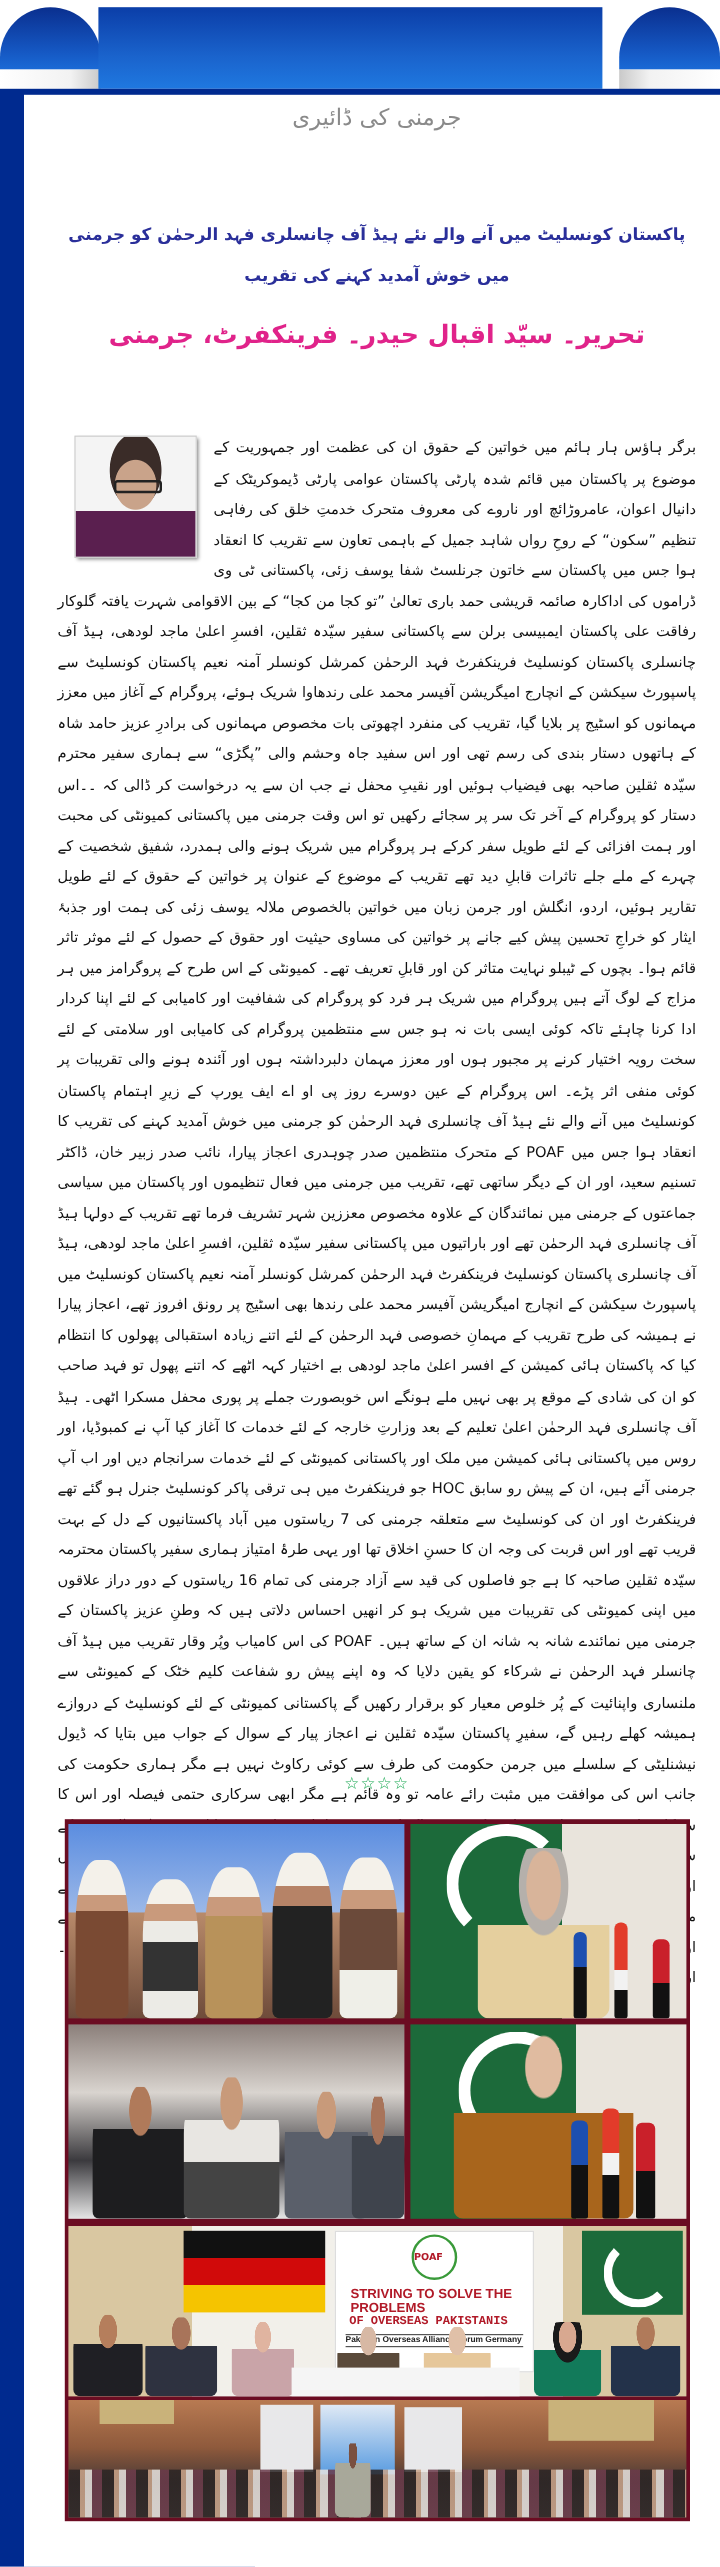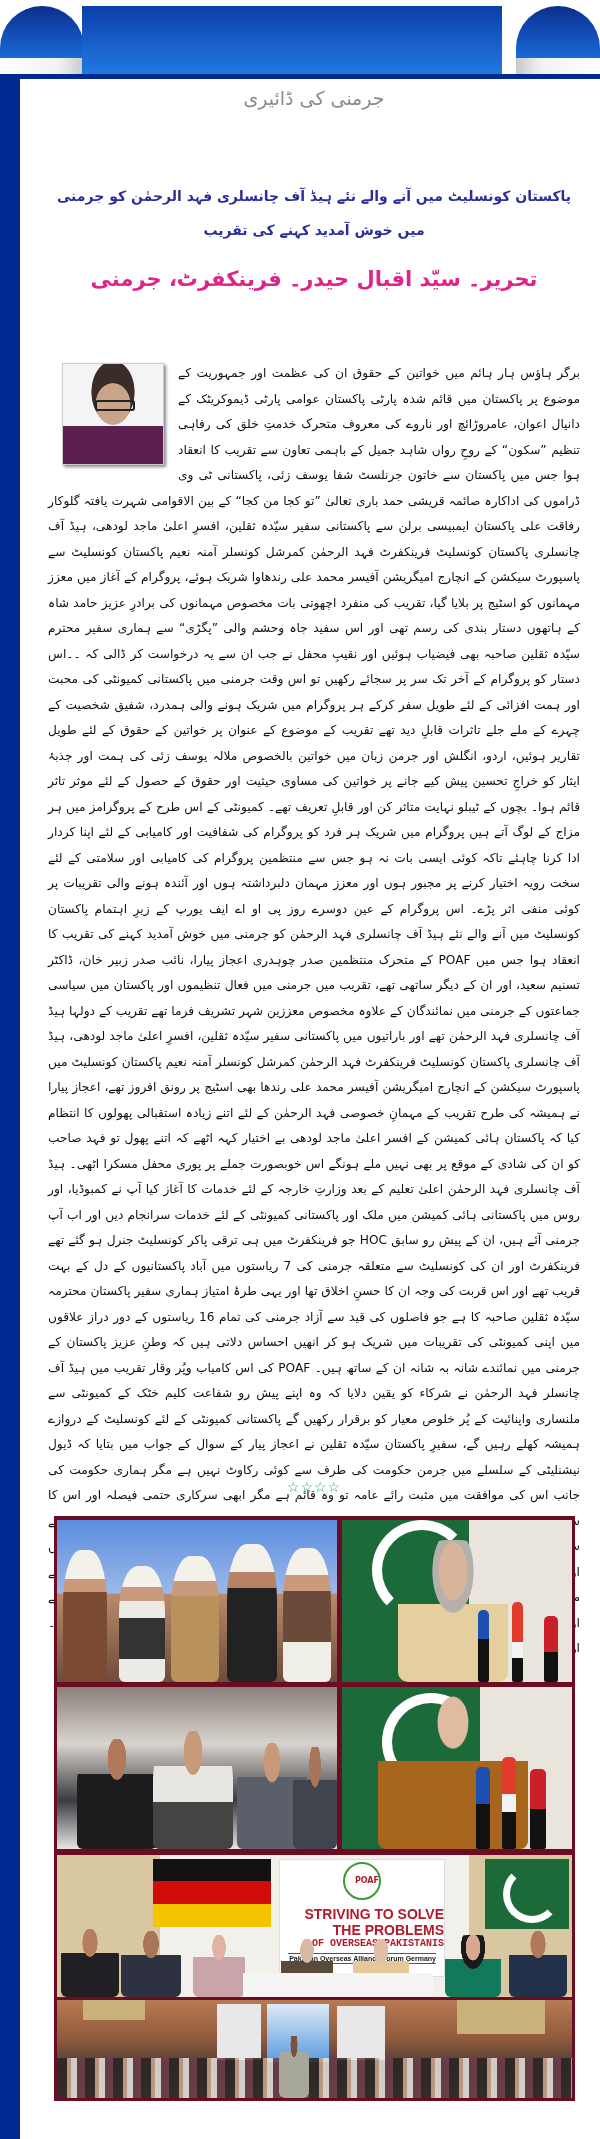--- a/index.html
+++ b/index.html
@@ -72,24 +72,24 @@
   .ph6 { left: 3px; top: 484px; width: 515px; height: 98px;
     background: linear-gradient(to bottom, #b87a52 0%, #8f5a3c 40%, #4a3a36 70%, #6a5a52 100%); }
 
   
   .figure { position: absolute; border-radius: 40% 40% 6px 6px; }
   .flag-de { position: absolute; left: 96px; top: 4px; width: 118px; height: 68px;
     background: linear-gradient(to bottom, #111 0 33%, #d10a0a 33% 66%, #f5c400 66% 100%); }
   .flag-pk { position: absolute; left: 428px; top: 4px; width: 84px; height: 70px; background: #1c6a3a; }
   .crescent { position: absolute; border-radius: 50%; }
   .banner-board { position: absolute; left: 222px; top: 4px; width: 164px; height: 116px;
-    background: #ffffff; border: 1px solid #ddd; text-align: right; }
+    background: #ffffff; border: 1px solid #ddd; text-align: left; }
   .banner-board .logo { width: 34px; height: 34px; border-radius: 50%; margin: 2px auto 0;
     border: 2px solid #3a9a3a; color: #b11a28; font-size: 8px; font-weight: bold; line-height: 34px; }
-  .banner-board .l1 { color: #b11a28; font-size: 14px; font-weight: bold; font-family: "Liberation Sans", sans-serif; margin-top: 6px; }
+  .banner-board .l1 { color: #b11a28; font-size: 11px; font-weight: bold; font-family: "Liberation Sans", sans-serif; margin-top: 6px; margin-left: 12px; }
   .banner-board .l2 { color: #b11a28; font-size: 10px; font-weight: bold; font-family: Liberation Mono, monospace; padding-left: 11px; }
   .banner-board .l3 { color: #222; font-size: 7px; font-weight: bold; font-family: "Liberation Sans", sans-serif;
     border-top: 1px solid #555; border-bottom: 1px solid #555; margin: 4px 8px 0; padding: 1px 0; }
   .screen { position: absolute; left: 214px; top: 4px; width: 62px; height: 58px;
     background: linear-gradient(to bottom, #dfe9f5, #5a9ce0); }
   .mic { position: absolute; width: 11px; border-radius: 5px 5px 2px 2px; }
 </style>
 </head>
 <body>
 

